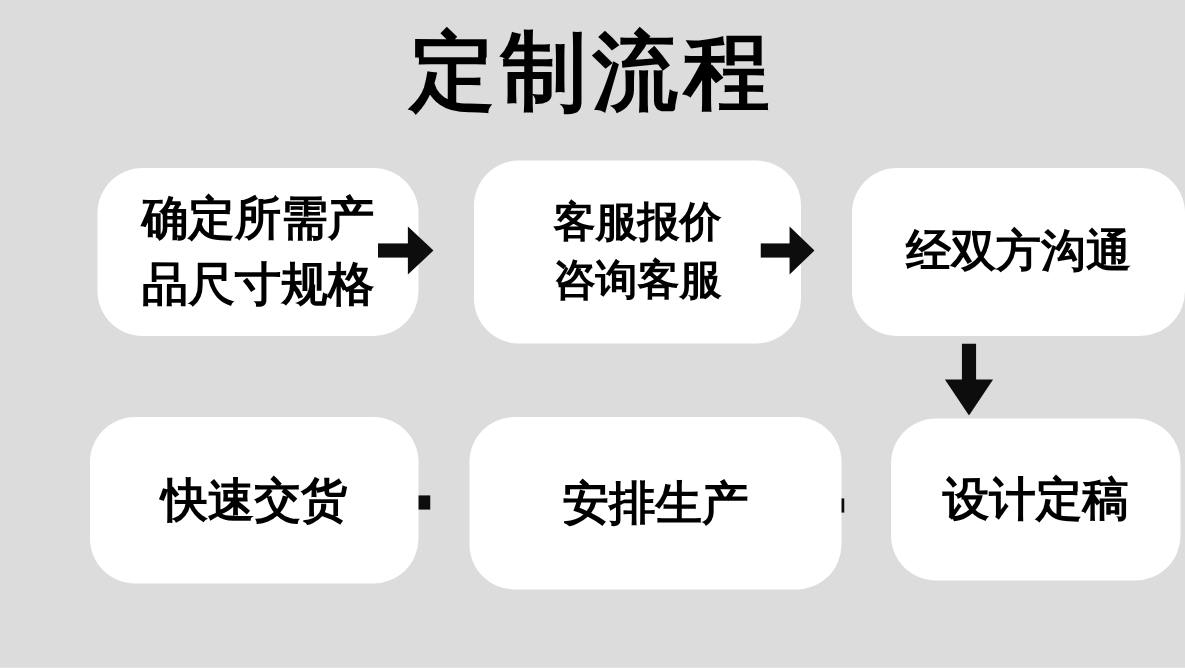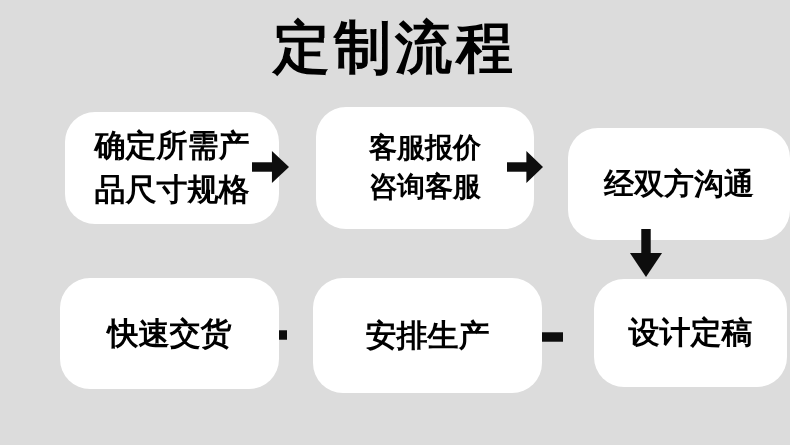--- a/index.html
+++ b/index.html
@@ -39,23 +39,23 @@
     align-items:center;
     justify-content:center;
     color:var(--text);
     font-weight:700;
     text-align:center;
     margin-left:28px;
   }
   .box .line{white-space:nowrap;}
   .box1{left:37px;  top:112px; width:214px; height:112px; font-size:31px; line-height:1.42;}
   .box2{left:288px; top:107px; width:218px; height:122px; font-size:28px; line-height:1.38;}
-  .box3{left:540px; top:128px; width:222px; height:112px; font-size:30px; line-height:1.45;}
+  .box3{left:540px; top:112px; width:222px; height:112px; font-size:30px; line-height:1.45;}
   .box4{left:566px; top:279px; width:193px; height:108px; font-size:31px;}
-  .box5{left:285px; top:278px; width:229px; height:115px; font-size:31px;}
+  .box5{left:285px; top:278px; width:248px; height:115px; font-size:31px;}
   .box6{left:32px;  top:278px; width:219px; height:111px; font-size:31px;}
   .arrow{position:absolute;display:block;}
   .arrow rect,.arrow polygon{fill:var(--arrow);}
   .arrow-flip{transform:scaleX(-1);}
   .a1{left:252px; top:150px; width:37px; height:34px;}
   .a2{left:507px; top:150px; width:36px; height:34px;}
   .a3{left:629px; top:229px; width:34px; height:48px;}
   .a4{left:511px; top:320px; width:52px; height:34px;}
   .a5{left:250px; top:318px; width:37px; height:34px;}
 </style>

